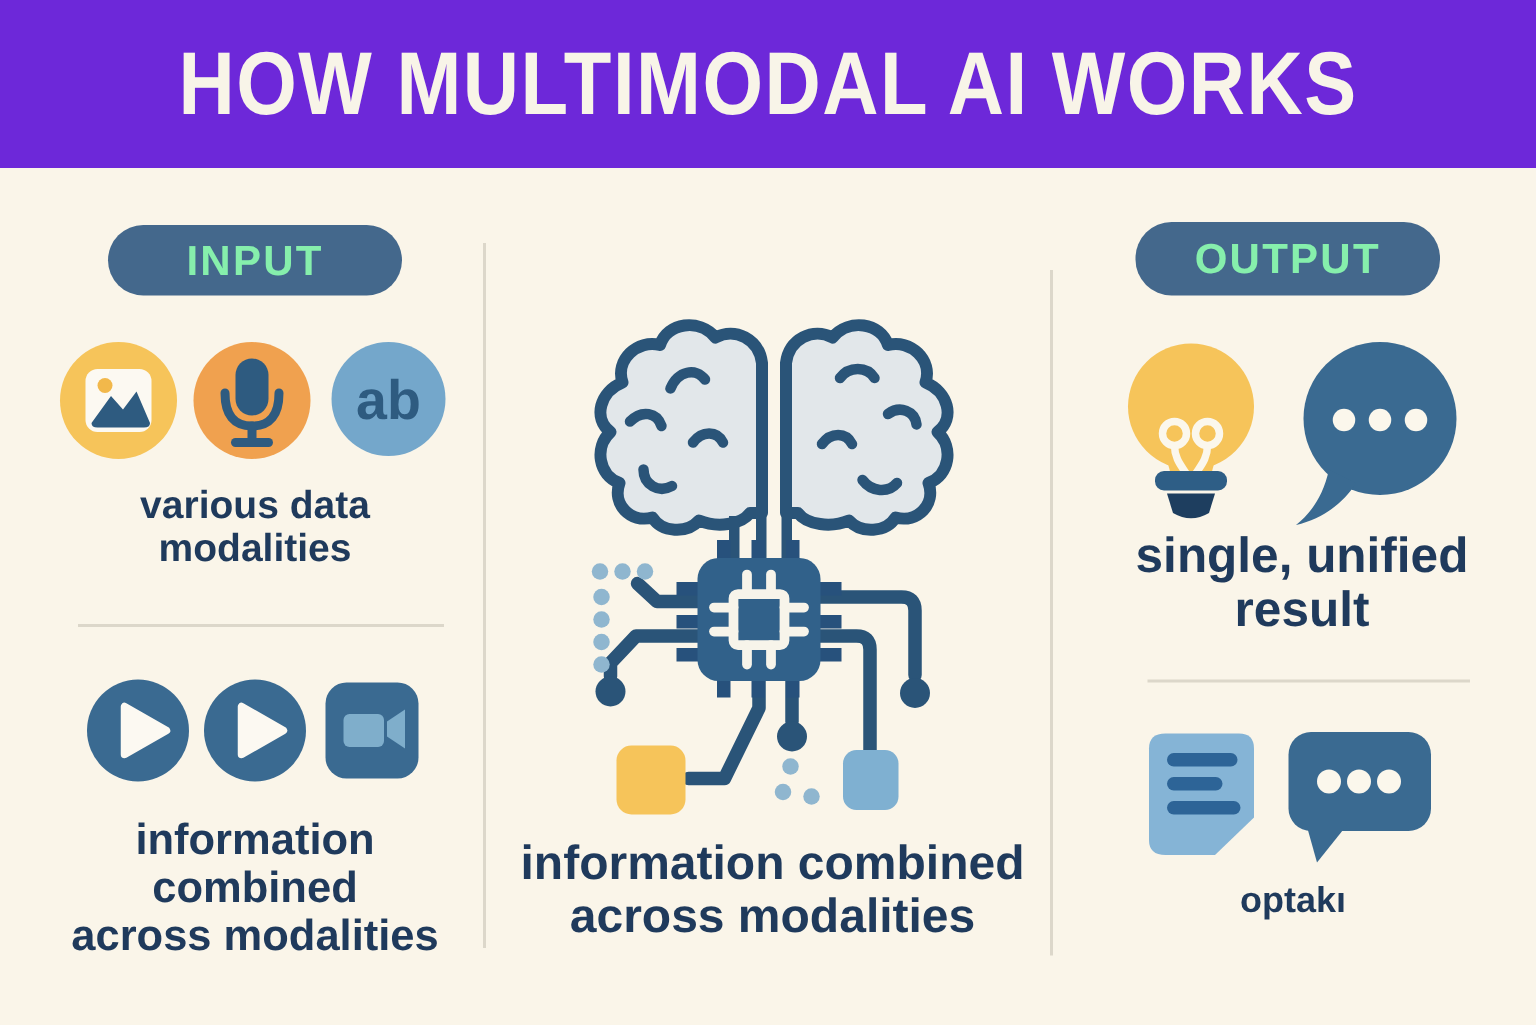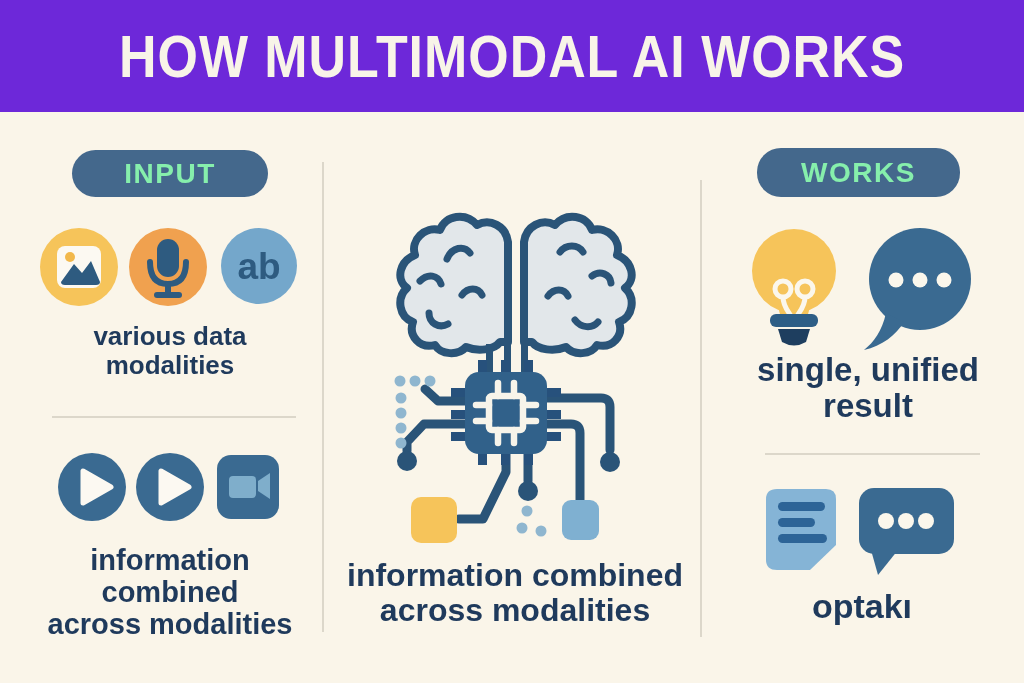--- a/index.html
+++ b/index.html
@@ -15,21 +15,21 @@
         font-size:28px;letter-spacing:1.5px;}
   .pill-input{left:72px;top:150px;width:196px;height:47px;}
   .pill-processing{left:374px;top:150px;width:264px;height:47px;}
   .pill-output{left:757px;top:148px;width:203px;height:49px;}
   .caption{position:absolute;color:#1F3A5C;font-weight:600;text-align:center;
            white-space:pre-line;line-height:1.1;}
   .cap-in-top{left:25px;top:322px;width:290px;font-size:26px;}
   .cap-in-bottom{left:15px;top:545px;width:310px;font-size:29px;}
   .cap-proc{left:335px;top:558px;width:360px;font-size:32px;}
   .cap-out-top{left:738px;top:352px;width:260px;font-size:33px;}
-  .cap-out-bottom{left:762px;top:588px;width:200px;font-size:34px;}
+  .cap-out-bottom{left:762px;top:588px;width:200px;font-size:24px;}
   .h-divider{position:absolute;height:2px;background:#DCD7CA;}
   .hd-input{left:52px;top:416px;width:244px;}
   .hd-output{left:765px;top:453px;width:215px;}
   .v-divider{position:absolute;width:2px;background:#DCD7CA;}
   .vd-left{left:322px;top:162px;height:470px;}
   .vd-right{left:700px;top:180px;height:457px;}
   svg{position:absolute;overflow:visible;}
 </style>
 </head>
 <body>
@@ -37,21 +37,21 @@
 <div class="stage">
 
   <div class="header">
     <div class="title">HOW MULTIMODAL AI WORKS</div>
   </div>
 
   <div class="pill pill-input">
     <span>INPUT</span>
   </div>
   <div class="pill pill-output">
-    <span>WORKS</span>
+    <span>OUTPUT</span>
   </div>
 
   <div class="v-divider vd-left"></div>
   <div class="v-divider vd-right"></div>
 
   <svg style="left:38px;top:226px;" width="264" height="84" viewBox="38 226 264 84">
 
     <g>
       <circle cx="79" cy="267" r="39" fill="#F6C45A"></circle>
       <rect x="57" y="246" width="44" height="42" rx="8" fill="#FCF9F2"></rect>

